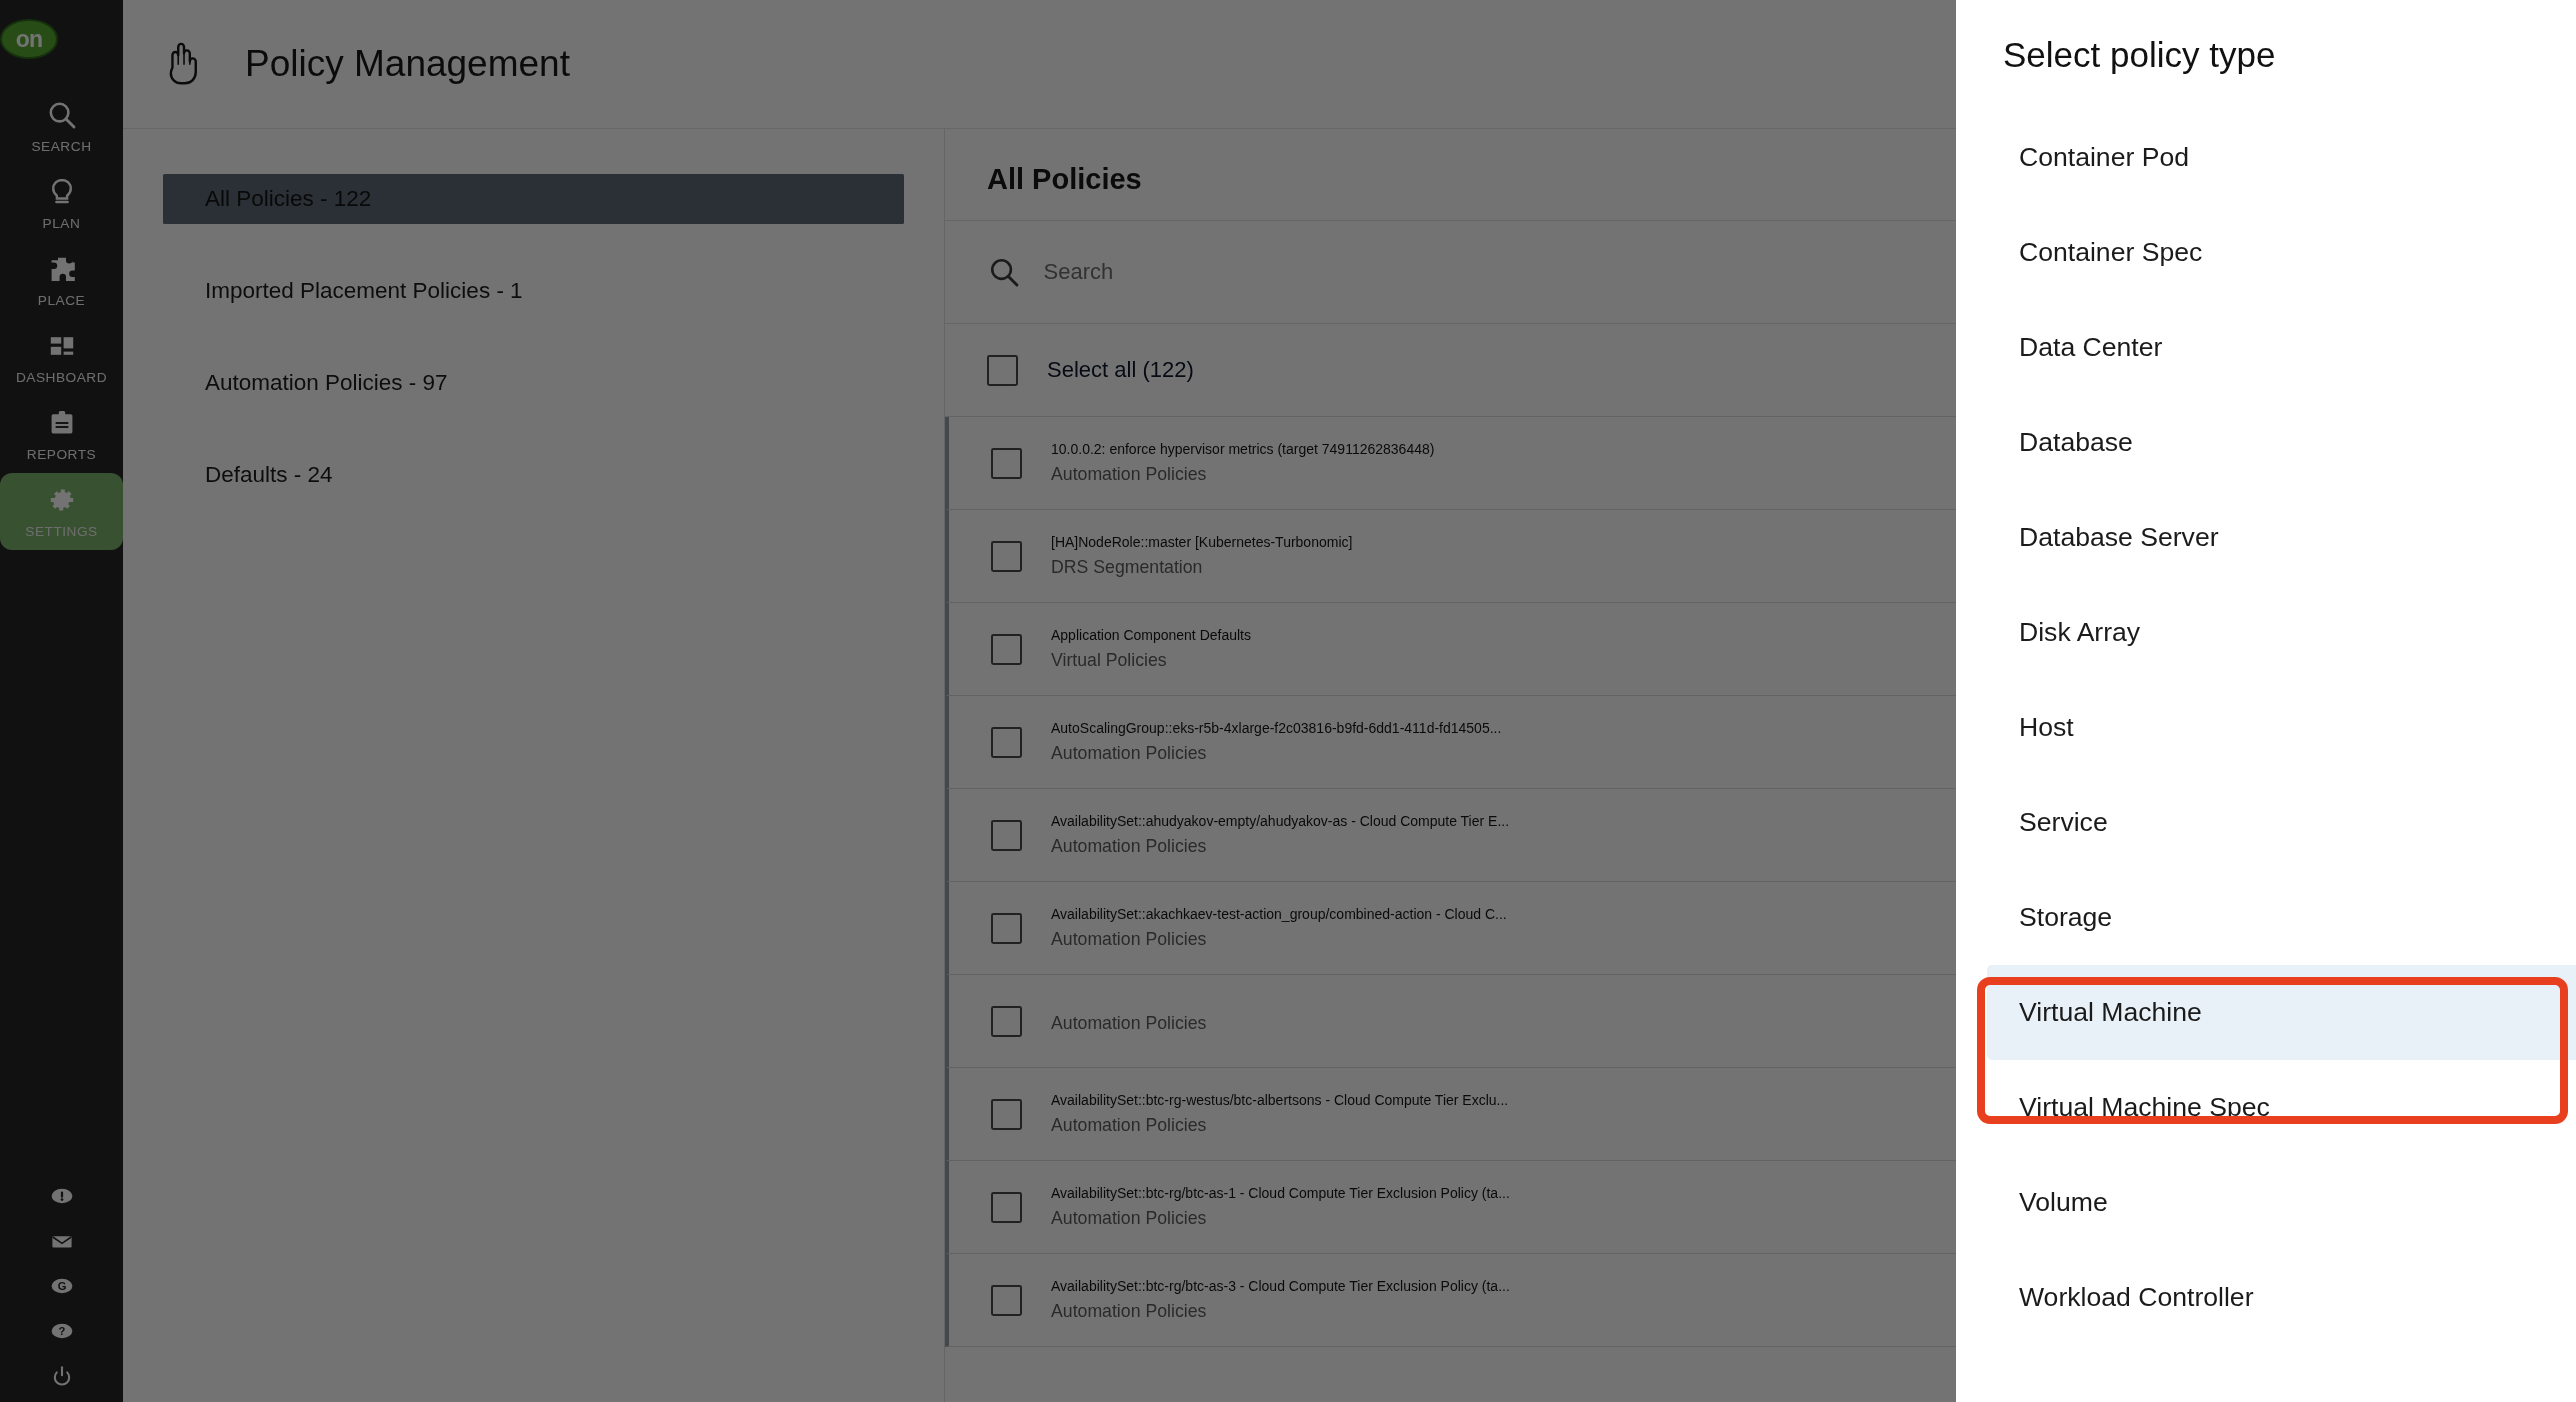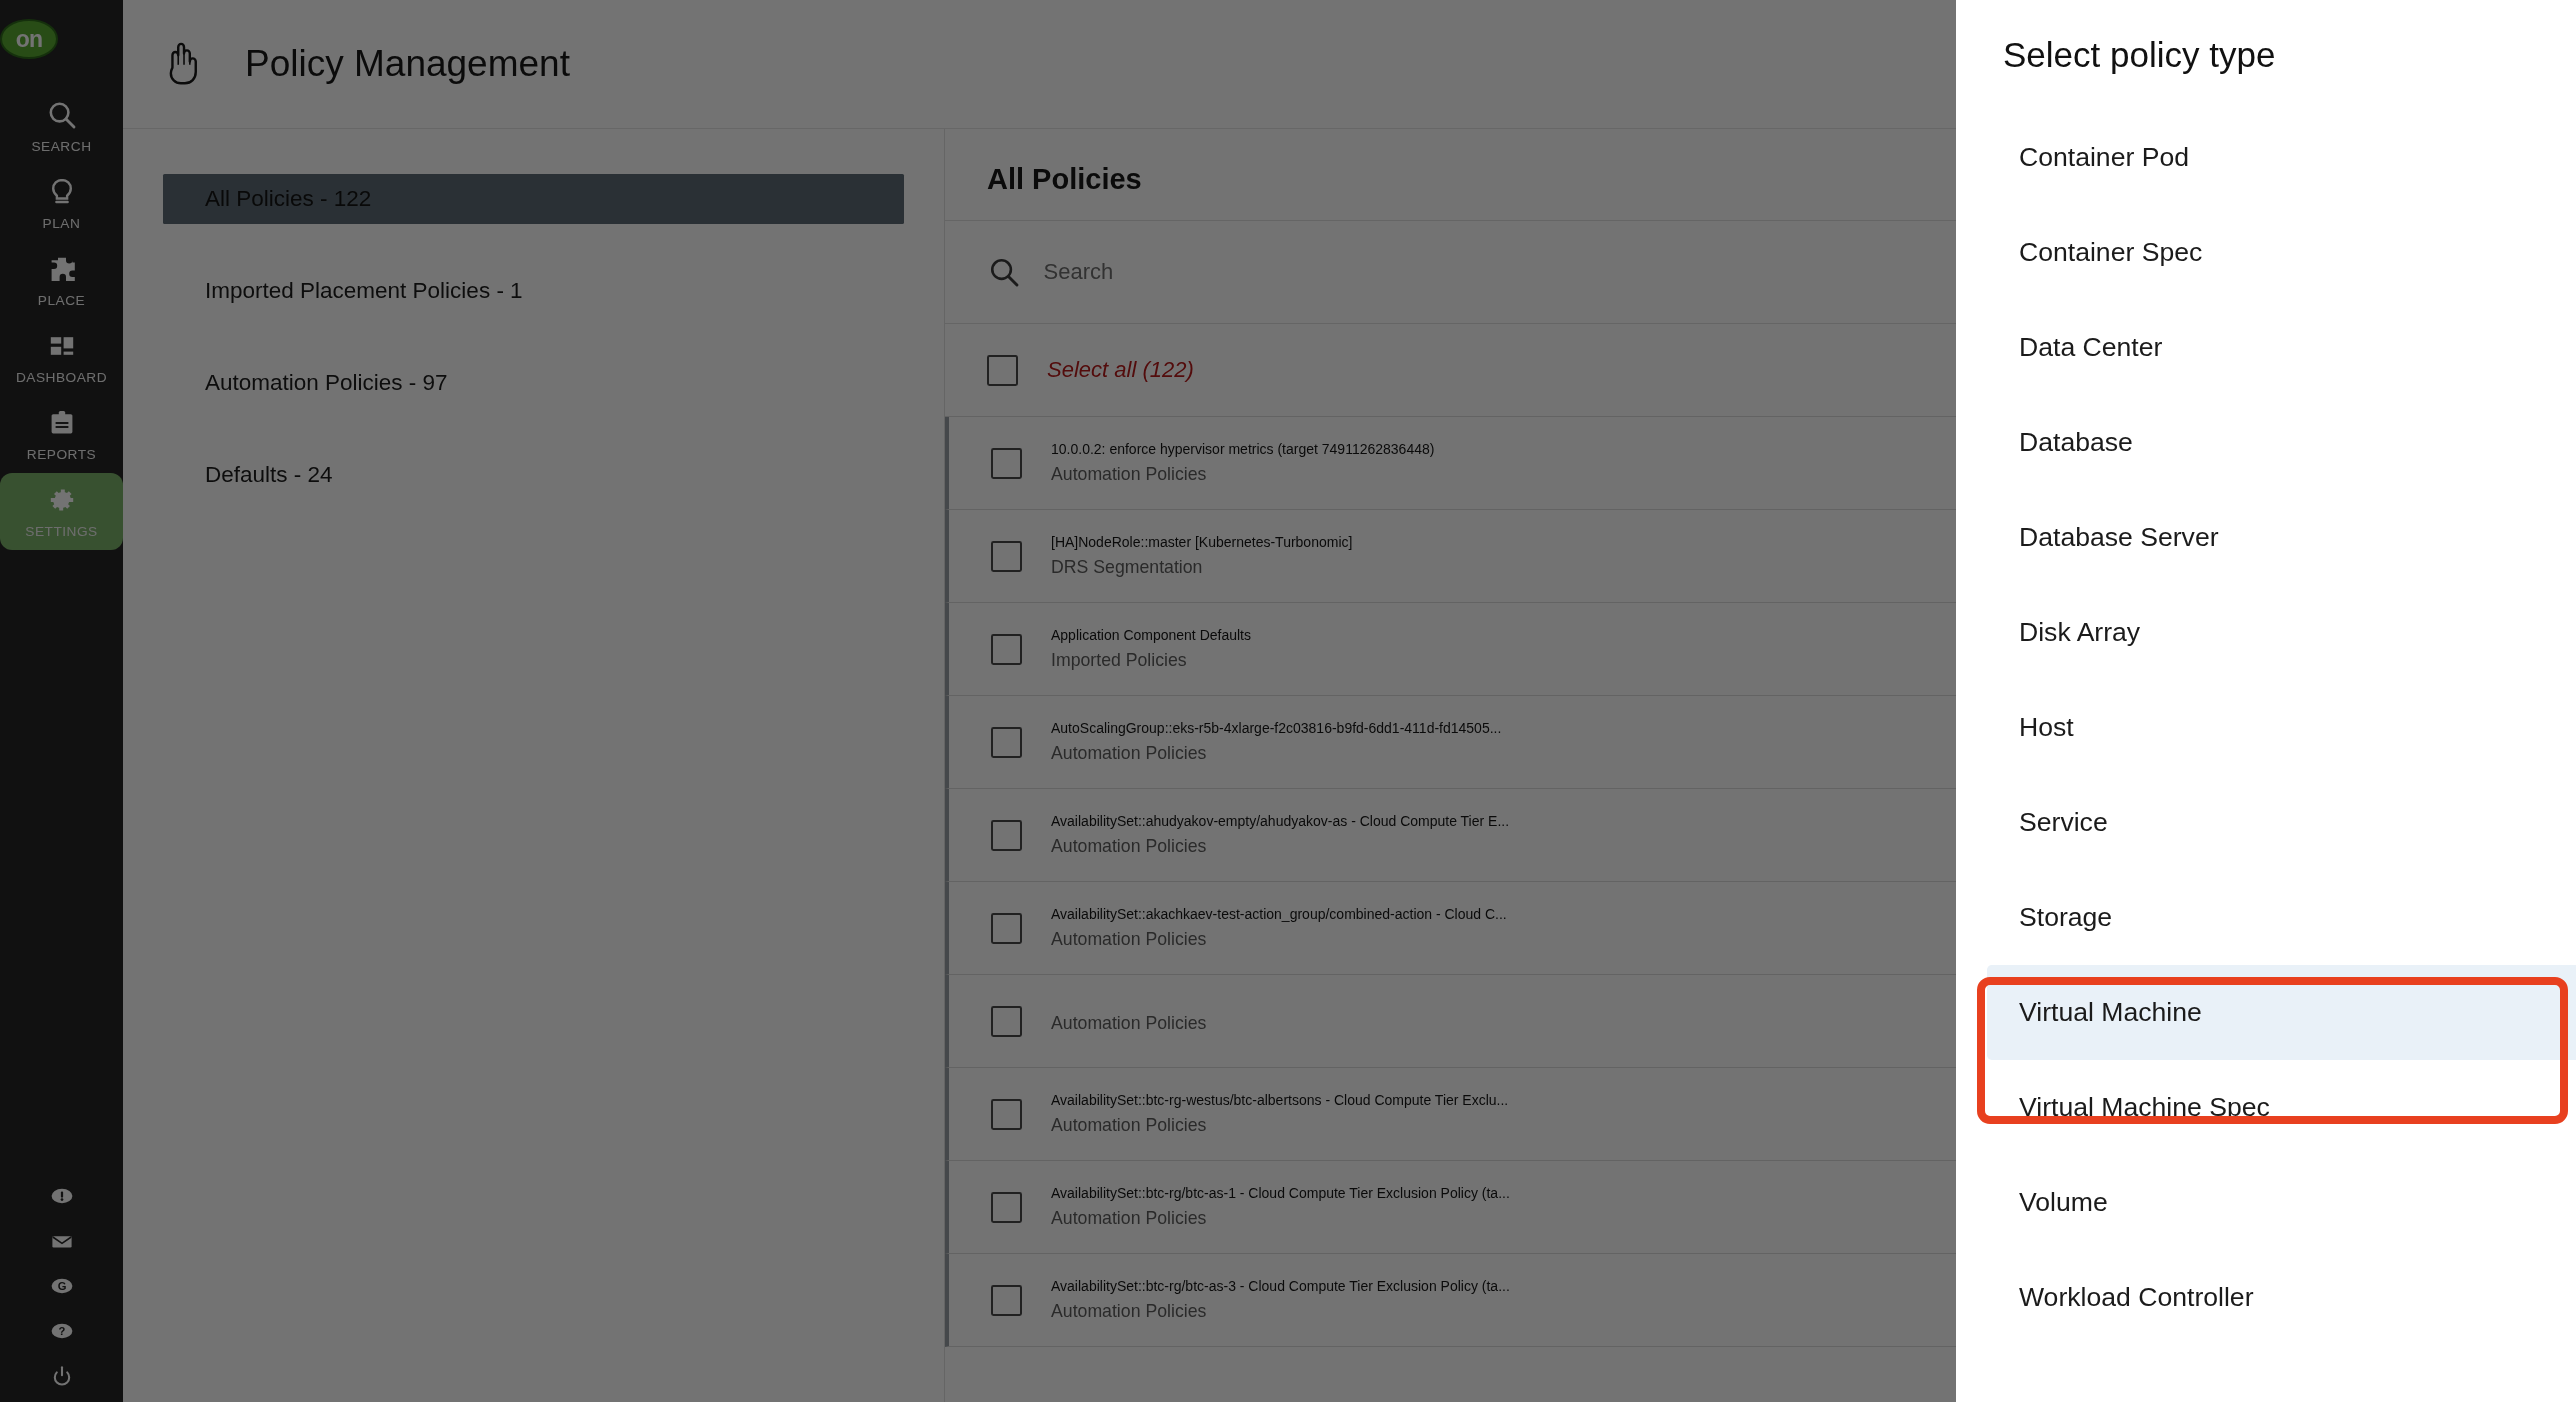--- a/index.html
+++ b/index.html
@@ -140,21 +140,21 @@
     display: flex; align-items: center;
     padding-left: 42px;
     border-bottom: 0.8px solid #dcdcdc;
   }
   .cbox {
     width: 31px; height: 31px;
     border: 2.4px solid #4a4a4a; border-radius: 2.4px;
     background: transparent; flex: 0 0 31px;
     cursor: pointer;
   }
-  #select-all-label { font-size: 22px; color: #b91c1c; margin-left: 29px; font-style: italic; }
+  #select-all-label { font-size: 22px; color: #0f172a; margin-left: 29px; }
 
   #policy-list { flex: 1 1 auto; overflow: hidden; }
   .policy-row {
     height: 93px;
     display: flex; align-items: center;
     padding-left: 42px;
     border-bottom: 0.8px solid #dcdcdc;
     border-left: 4.8px solid #9aa0a6;
     cursor: pointer;
   }
@@ -421,21 +421,21 @@
             <span class="cbox"></span>
             <div class="policy-text">
               <div class="policy-name">[HA]NodeRole::master [Kubernetes-Turbonomic]</div>
               <div class="policy-type">DRS Segmentation</div>
             </div>
           </div>
           <div class="policy-row">
             <span class="cbox"></span>
             <div class="policy-text">
               <div class="policy-name">Application Component Defaults</div>
-              <div class="policy-type">Imported Policies</div>
+              <div class="policy-type">Virtual Policies</div>
             </div>
           </div>
           <div class="policy-row">
             <span class="cbox"></span>
             <div class="policy-text">
               <div class="policy-name">AutoScalingGroup::eks-r5b-4xlarge-f2c03816-b9fd-6dd1-411d-fd14505...</div>
               <div class="policy-type">Automation Policies</div>
             </div>
           </div>
           <div class="policy-row">

